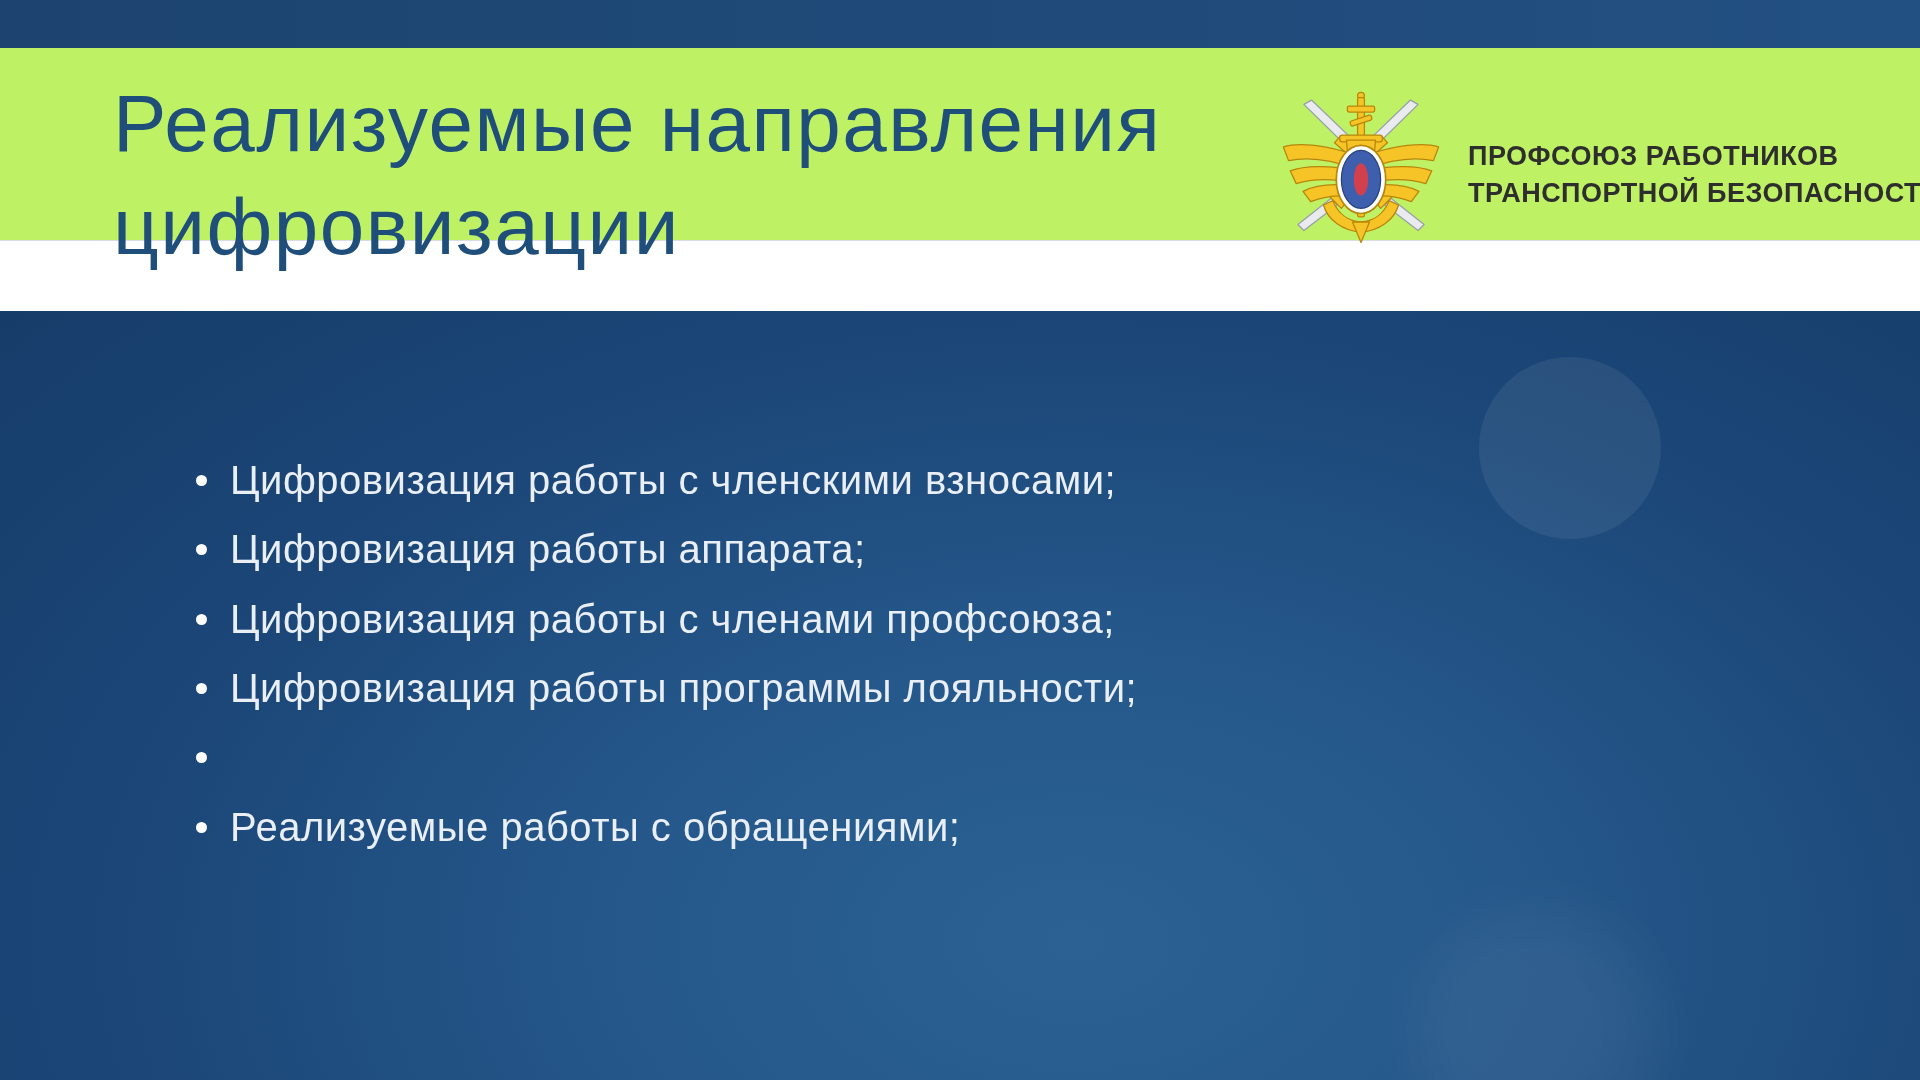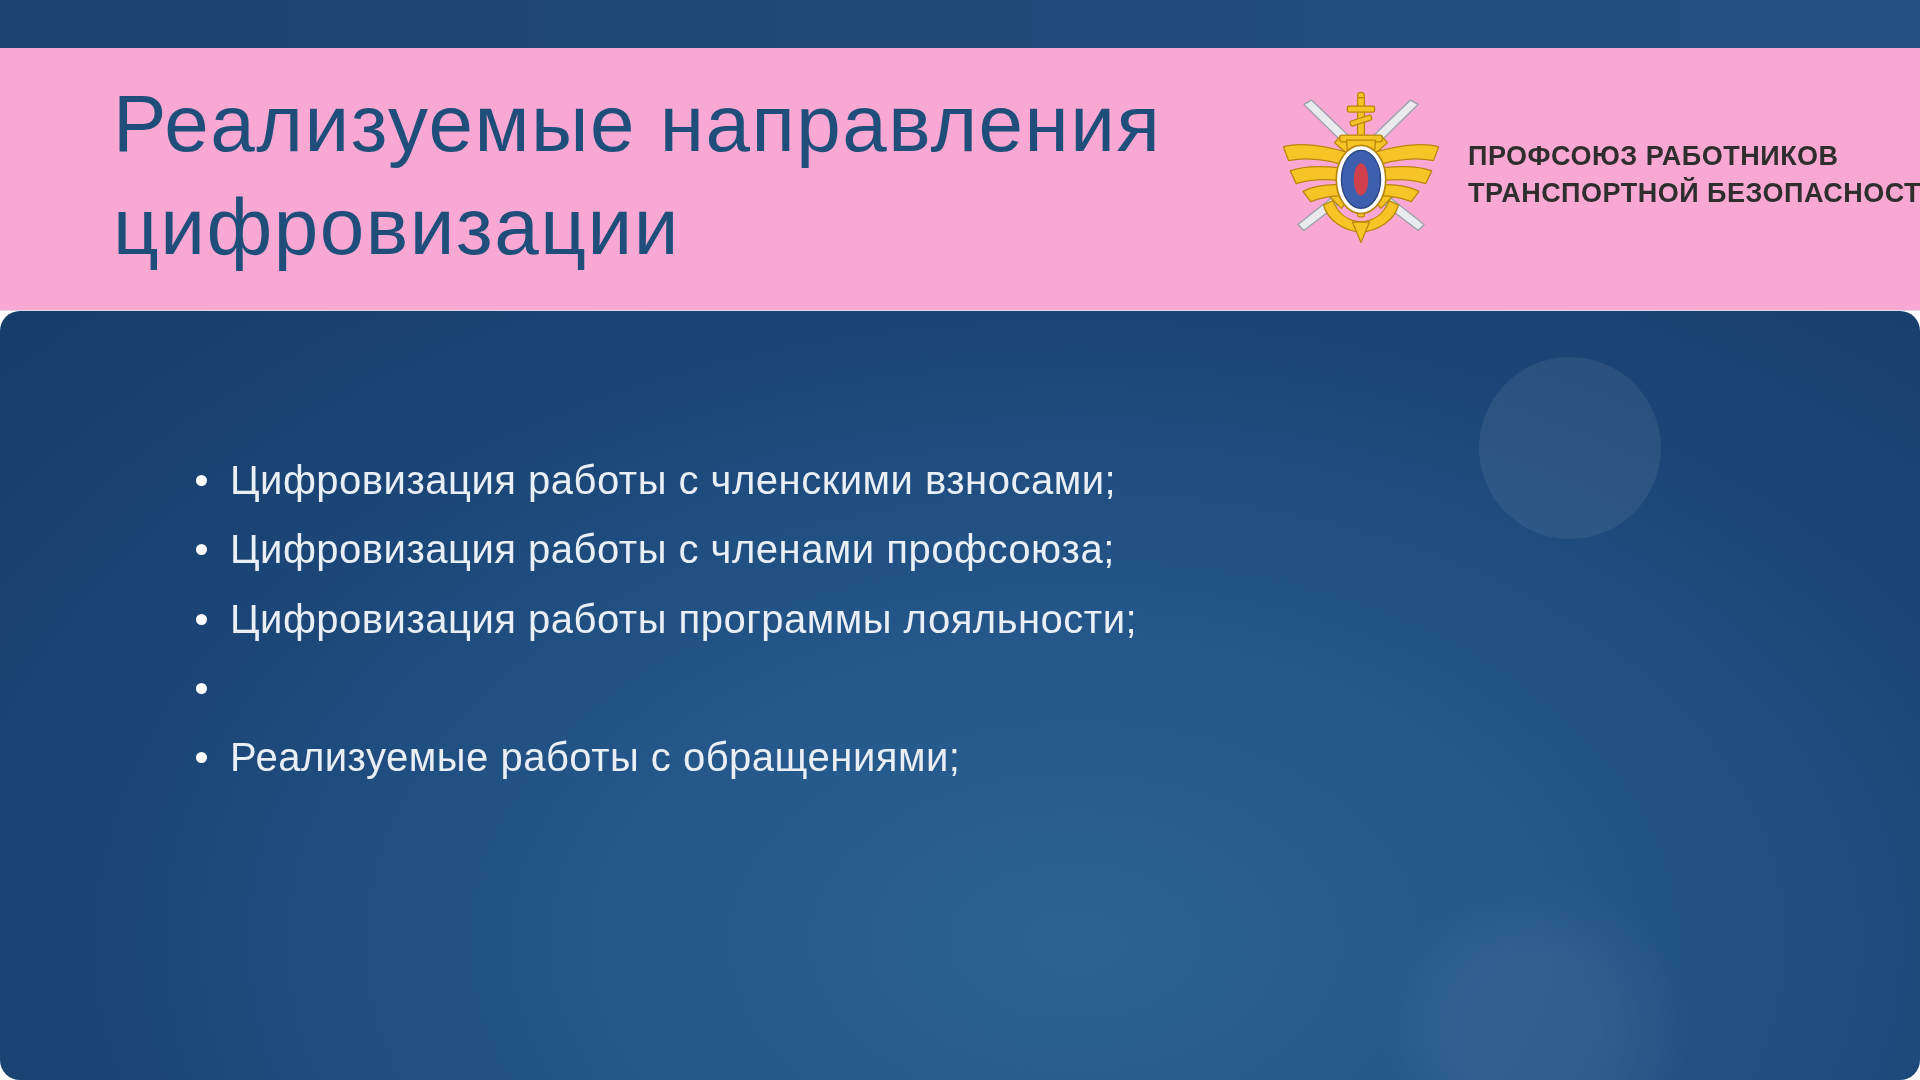--- a/index.html
+++ b/index.html
@@ -9,22 +9,22 @@
   .slide { position:relative; width:1920px; height:1080px; overflow:hidden; }
 
   
   .top-bar {
     position:absolute; left:0; top:0; width:1920px; height:48px;
     background:linear-gradient(90deg,#1D4470 0%, #1F4A79 55%, #235083 100%);
   }
 
   
   .header {
-    position:absolute; left:0; top:48px; width:1920px; height:263px;
-    background:#f9a8d4;
+    position:absolute; left:0; top:48px; width:1920px; height:193px;
+    background:#bef264;
     border-bottom:1px solid #d8dde3;
   }
 
   .title {
     position:absolute; left:113px; top:24px;
     width:1100px;
     font-size:80px; line-height:103px; font-weight:400;
     letter-spacing:1.5px;
     color:#1F4E7B;
   }
@@ -37,21 +37,20 @@
     position:absolute; left:188px; top:50px;
     font-size:27px; font-weight:bold; line-height:37px;
     letter-spacing:0.5px; color:#2E2E2E; white-space:nowrap;
   }
 
   
   .body {
     position:absolute; left:0; top:311px; width:1920px; height:769px;
     background:
       radial-gradient(1500px 950px at 56% 82%, #2B6293 0%, #25578A 32%, #1B4677 64%, #163C69 100%);
-    border-radius: 20px;
   }
 
   .decor-circle { position:absolute; border-radius:50%; }
   .decor-circle.c1 {
     left:1479px; top:46px; width:182px; height:182px;
     background:rgba(255,255,255,0.07);
   }
   .decor-circle.c2 {
     left:1415px; top:600px; width:240px; height:240px;
     background:rgba(255,255,255,0.05);
@@ -140,20 +139,24 @@
     <div class="decor-circle c1"></div>
     <div class="decor-circle c2"></div>
 
     <ul class="bullets">
         <li>
         <span class="dot"></span>
         <span class="txt">Цифровизация работы с членскими взносами;</span>
       </li>
         <li>
         <span class="dot"></span>
+        <span class="txt">Цифровизация работы аппарата;</span>
+      </li>
+        <li>
+        <span class="dot"></span>
         <span class="txt">Цифровизация работы с членами профсоюза;</span>
       </li>
         <li>
         <span class="dot"></span>
         <span class="txt">Цифровизация работы программы лояльности;</span>
       </li>
         <li>
         <span class="dot"></span>
       </li>
         <li>

